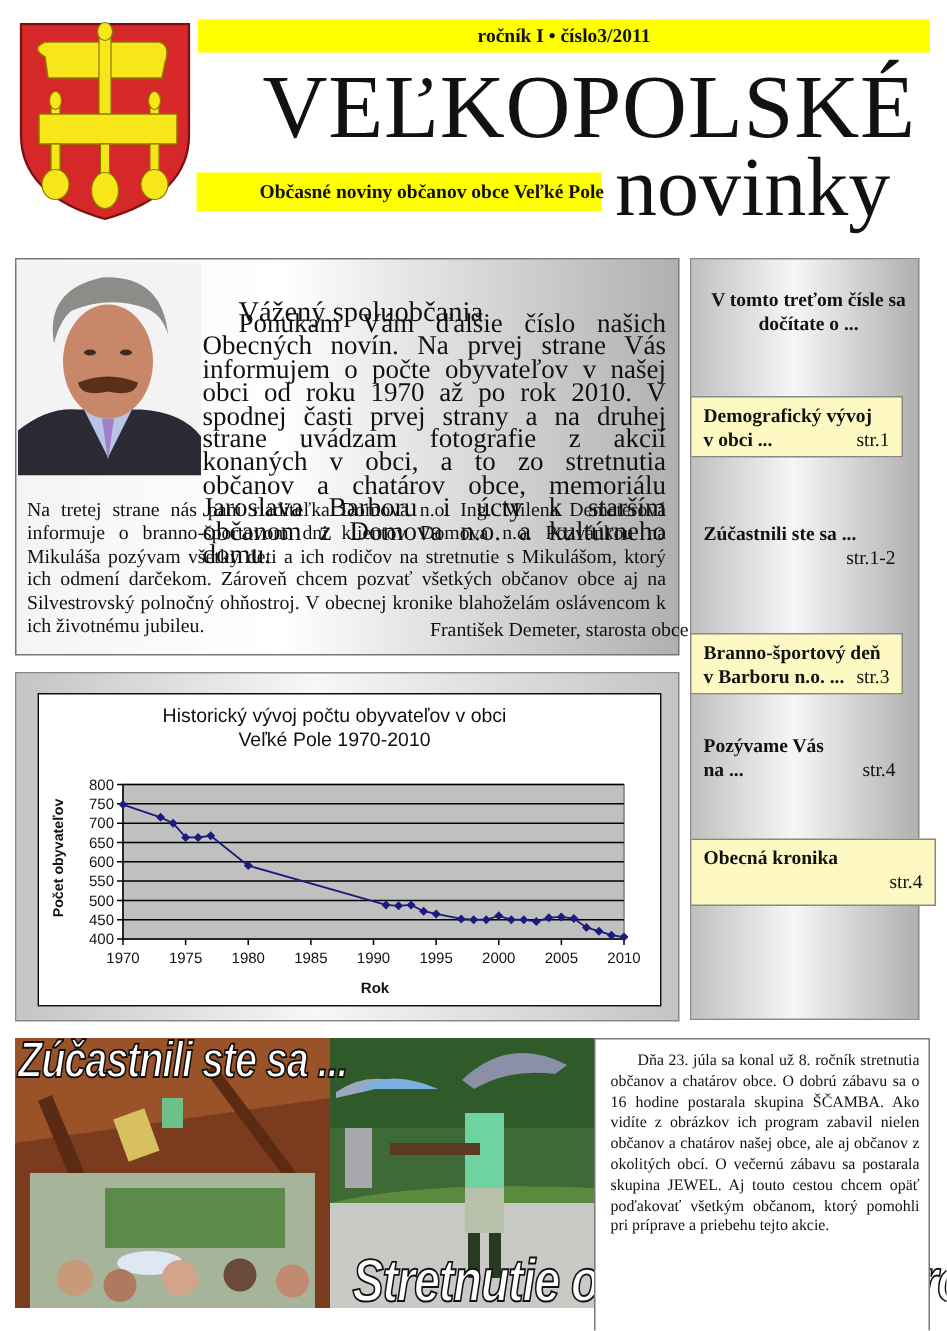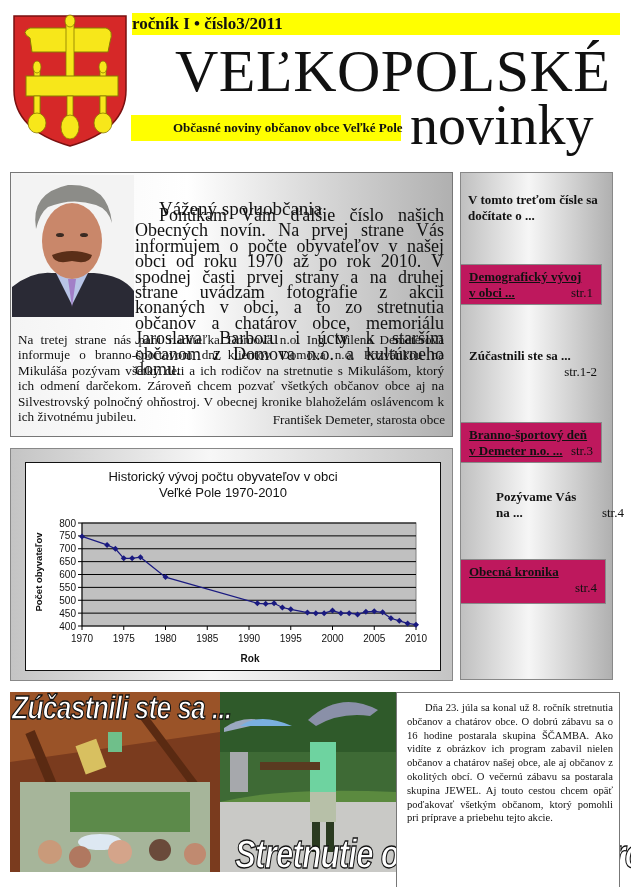--- a/index.html
+++ b/index.html
@@ -2,46 +2,46 @@
 <html><head>
 <meta charset="utf-8">
 <style>
   * { box-sizing: border-box; margin: 0; padding: 0; }
   html, body { width: 631px; height: 887px; background: #ffffff; overflow: hidden; }
   body { position: relative; font-family: "Liberation Serif", "DejaVu Serif", serif; color: #111; }
 
   
   .crest { position: absolute; left: 10px; top: 12px; width: 120px; height: 138px; }
   .issue-bar { position: absolute; left: 132px; top: 13px; width: 488px; height: 22px; background: #ffff00;
-    font-weight: bold; font-size: 17px; line-height: 22px; }
+    font-weight: bold; font-size: 13px; text-align: center; line-height: 22px; }
   .title-main { position: absolute; left: 175px; top: 40px; width: 450px; font-size: 60px; line-height: 62px;
     font-weight: normal; letter-spacing: 0.5px; white-space: nowrap; }
   .subtitle-bar { position: absolute; left: 131px; top: 115px; width: 270px; height: 26px; background: #ffff00;
     font-weight: bold; font-size: 13px; text-align: center; line-height: 26px; white-space: nowrap; padding-left: 42px; }
   .title-sub { position: absolute; left: 410px; top: 96px; font-size: 56px; line-height: 58px; white-space: nowrap; text-align: center; }
 
   
   .grad-panel { position: absolute; border: 1px solid #888;
     background: linear-gradient(90deg, #bdbdbd 0%, #f0f0f0 50%, #bdbdbd 100%); }
 
   .letter { left: 10px; top: 172px; width: 443px; height: 265px; background: linear-gradient(90deg,#f4f4f4 0%,#ffffff 40%,#b0b0b0 100%); }
   .letter.grad-panel { border-color: #777; }
   .portrait { position: absolute; left: 12px; top: 175px; width: 122px; height: 142px; z-index: 2; }
   .letter-greeting { position: absolute; left: 159px; top: 198px; font-size: 19px; }
   .letter-body-top { position: absolute; left: 135px; top: 208px; width: 309px; font-size: 18px; line-height: 15.4px;
     text-align: justify; text-indent: 24px; }
   .letter-body-bottom { position: absolute; left: 18px; top: 332px; width: 426px; font-size: 13.2px; line-height: 15.4px;
     text-align: justify; }
-  .letter-sign { position: absolute; right: 186px; top: 412px; font-size: 13.2px; }
+  .letter-sign { position: absolute; right: 172px; top: 412px; font-size: 13.2px; }
 
   
   .toc { left: 460px; top: 172px; width: 153px; height: 508px; background: linear-gradient(90deg,#c0c0c0 0%,#f6f6f6 45%,#b0b0b0 100%); border-color: #888; }
-  .toc-head { position: absolute; left: 468px; top: 192px; width: 142px; font-weight: bold; font-size: 13px; line-height: 15.5px; }
+  .toc-head { position: absolute; left: 468px; top: 192px; width: 142px; font-weight: bold; font-size: 13px; line-height: 15.5px; text-align: center; }
   .toc-item { position: absolute; font-weight: bold; font-size: 13px; line-height: 15.5px; }
-  .toc-item.boxed { background: #be185d; border: 1px solid #888; padding: 4px 8px 4px 8px; text-decoration: underline; }
+  .toc-item.boxed { background: #fef9c3; border: 1px solid #888; padding: 4px 8px 4px 8px; }
   .toc-item .pg { font-weight: normal; float: right; }
   .toc-line2 { display: block; }
 
   
   .chart-panel { left: 10px; top: 448px; width: 443px; height: 233px; background: linear-gradient(90deg,#c4c4c4 0%,#f7f7f7 45%,#c4c4c4 100%); border-color: #888; }
   .chart-box { position: absolute; left: 25px; top: 462px; width: 416px; height: 209px; background: #fff; border: 1px solid #111; }
   .chart-svg { position: absolute; left: 25px; top: 462px; width: 416px; height: 209px; }
   .chart-svg text { font-family: "Liberation Sans", "DejaVu Sans", sans-serif; }
 
   
@@ -112,31 +112,31 @@
   <span class="pg">str.1</span>
 </div>
 
 <div class="toc-item" style="left:469px; top:348px; width:128px;">
   <span class="toc-line2">Zúčastnili ste sa ...</span>
   <span class="pg">str.1-2</span>
 </div>
 
 <div class="toc-item boxed" style="left:460px; top:407px; width:142px;margin-top:15px;">
   <span class="toc-line2">Branno-športový deň</span>
-  <span>v Demeter n.o. ...</span>
+  <span>v Barboru n.o. ...</span>
   <span class="pg">str.3</span>
 </div>
 
-<div class="toc-item" style="left:496px; top:489px; width:128px;">
+<div class="toc-item" style="left:469px; top:489px; width:128px;">
   <span class="toc-line2">Pozývame Vás</span>
   <span>na ...</span>
   <span class="pg">str.4</span>
 </div>
 
-<div class="toc-item boxed" style="left:460px; top:559px; width:146px; height:45px;">
+<div class="toc-item boxed" style="left:460px; top:559px; width:164px; height:45px;">
   <span class="toc-line2">Obecná kronika</span>
   <span class="pg">str.4</span>
 </div>
 
 <div class="grad-panel chart-panel"></div>
 <div class="chart-box"></div>
 <svg class="chart-svg" id="chart" viewBox="0 0 416 209">
   <text x="198" y="19" text-anchor="middle" font-size="13" fill="#111">Historický vývoj počtu obyvateľov v obci</text>
   <text x="198" y="35" text-anchor="middle" font-size="13" fill="#111">Veľké Pole 1970-2010</text>
   <text x="17" y="110" text-anchor="middle" font-size="9.5" font-weight="bold" fill="#111" transform="rotate(-90 17 110)">Počet obyvateľov</text>

